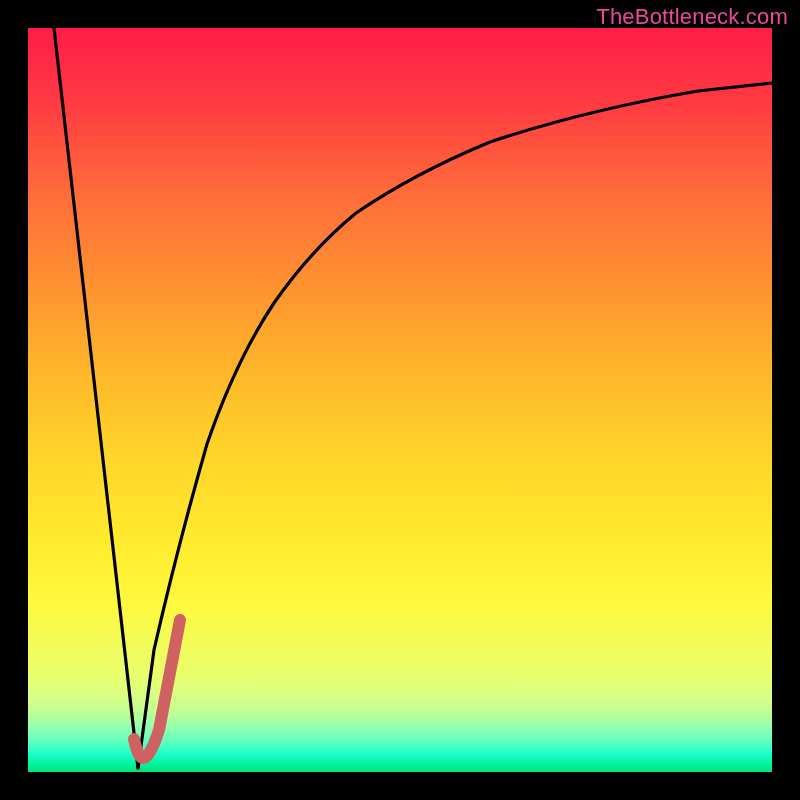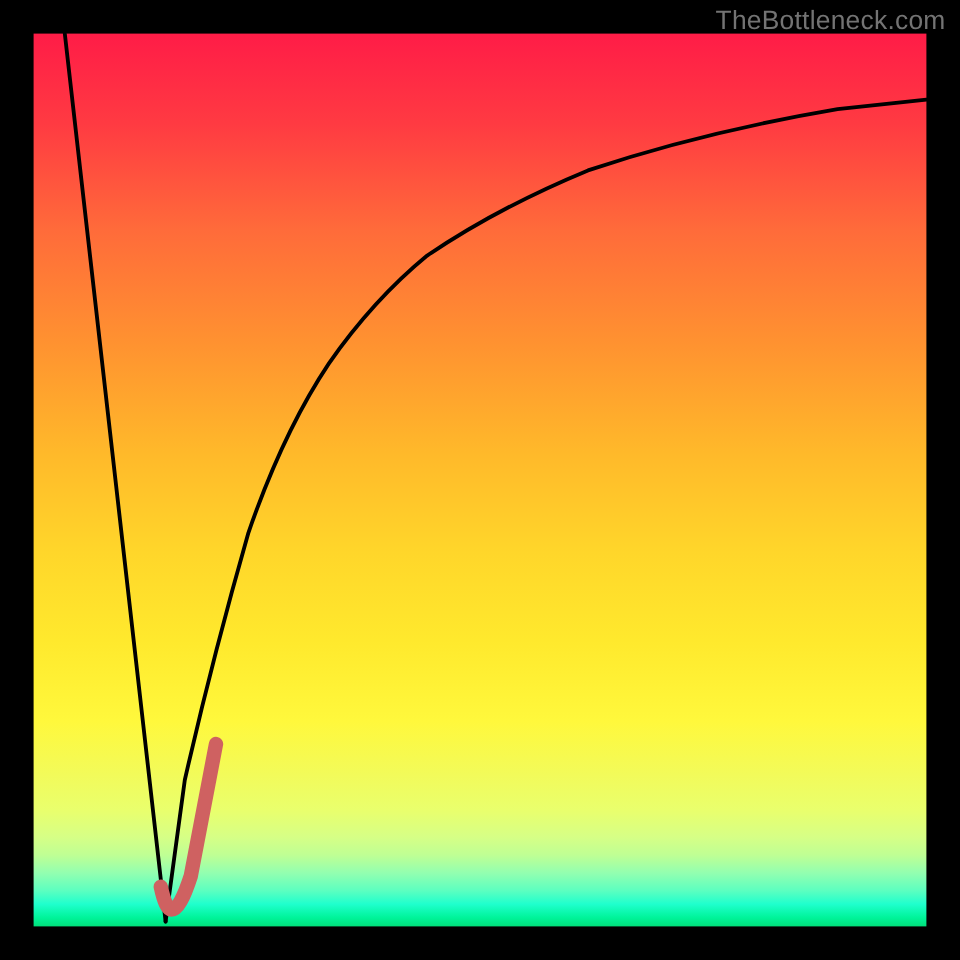--- a/index.html
+++ b/index.html
@@ -10,21 +10,21 @@
     position: absolute;
     left: 0; top: 0;
     width: 800px; height: 800px;
     background: #000;
   }
 
   .attribution {
     position: absolute;
     top: 4px;
     right: 12px;
-    color: #737373;
+    color: #ec4899;
     font-size: 22px;
     font-weight: 400;
     letter-spacing: 0.2px;
   }
 
   .plot {
     position: absolute;
     left: 28px;
     top: 28px;
     width: 744px;

